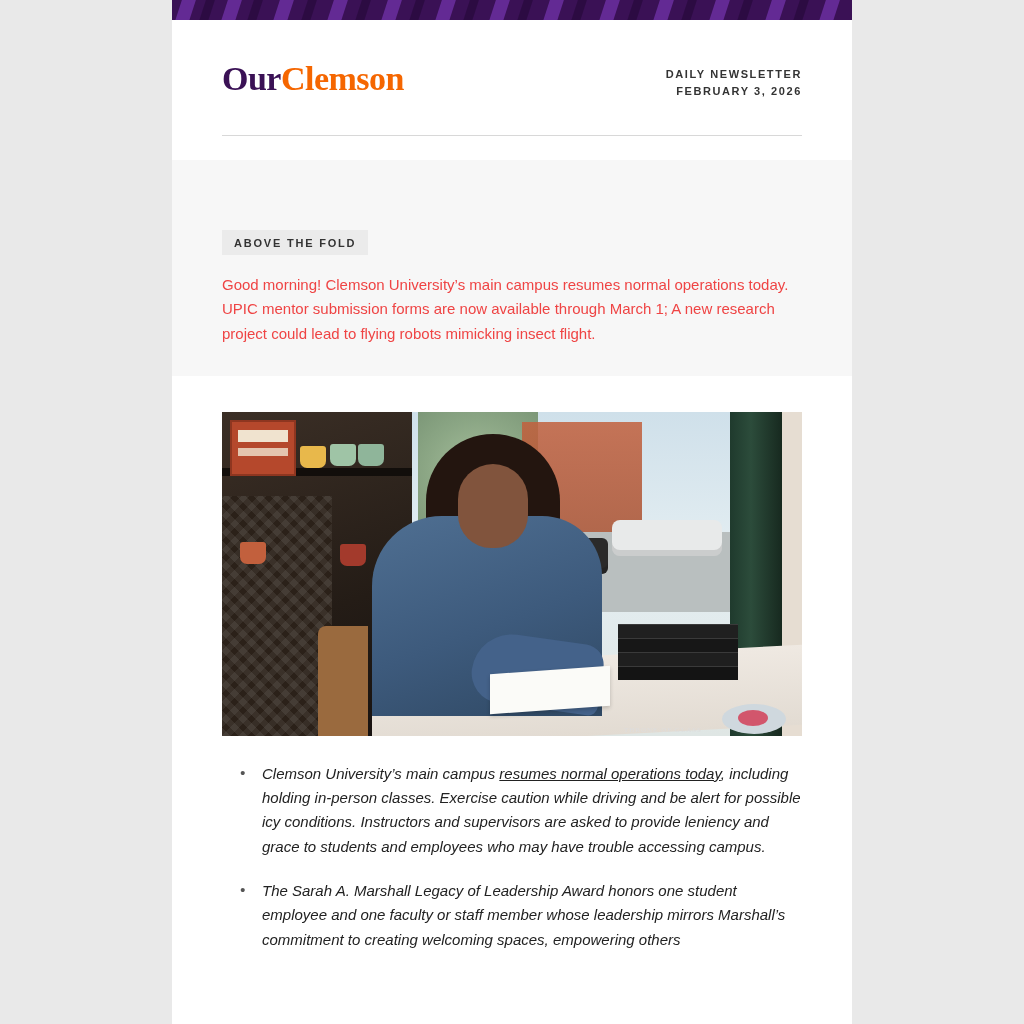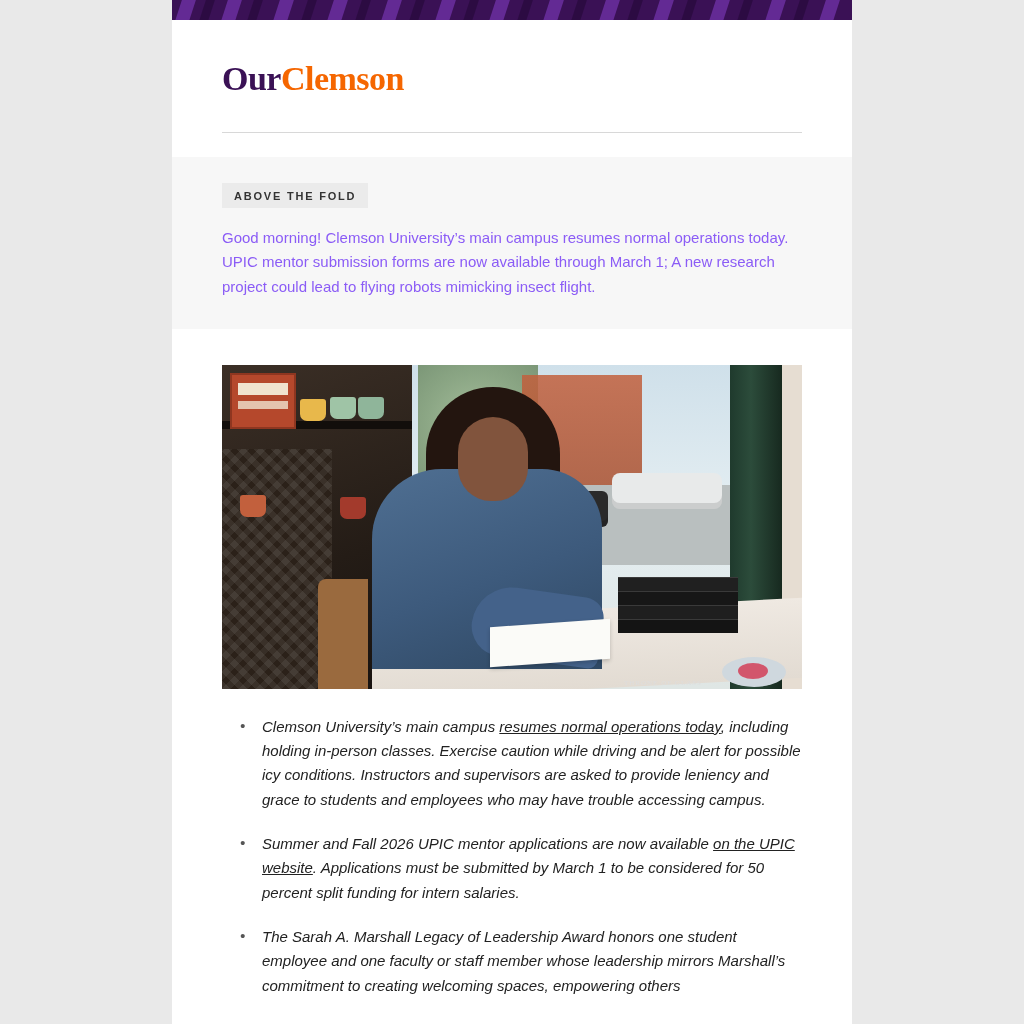--- a/index.html
+++ b/index.html
@@ -81,26 +81,27 @@
     padding: 26px 50px 30px 50px;
   }
   .atf-tag {
     display: inline-block;
     background: #ebebeb;
     color: #333;
     font-size: 11px;
     font-weight: bold;
     letter-spacing: 1.8px;
     padding: 7px 12px 6px 12px;
+    margin-top: 44px;
   }
   .atf-body {
     margin-top: 18px;
     font-size: 15px;
     line-height: 1.62;
-    color: #8b5cf6;
+    color: #ef4444;
   }
   
   .hero-block {
     padding: 36px 50px 0 50px;
     background: #ffffff;
   }
   .hero {
     position: relative;
     width: 580px;
     height: 324px;
@@ -292,20 +293,24 @@
       <div class="stripe" style="left:540px"></div>
       <div class="stripe alt" style="left:568px"></div>
       <div class="stripe" style="left:596px"></div>
       <div class="stripe alt" style="left:624px"></div>
       <div class="stripe" style="left:650px"></div>
     </div>
 
     <div class="masthead">
       <div class="logo">
         <span class="our">Our</span><span class="clemson">Clemson</span>
+      </div>
+      <div class="issue">
+        <div>DAILY NEWSLETTER</div>
+        <div>FEBRUARY 3, 2026</div>
       </div>
     </div>
 
     <div class="rule"></div>
 
     <div class="atf-section">
       <div class="atf-tag">ABOVE THE FOLD</div>
       <div class="atf-body">Good morning! Clemson University’s main campus resumes normal operations today. UPIC mentor submission forms are now available through March 1; A new research project could lead to flying robots mimicking insect flight.</div>
     </div>
 
@@ -350,22 +355,19 @@
           </div>
       </div>
     </div>
 
     <div class="content">
       <ul class="bullets">
         <li>
           <span>Clemson University’s main campus </span><a class="inline-link" href="#">resumes normal operations today</a><span>, including holding in-person classes. Exercise caution while driving and be alert for possible icy conditions. Instructors and supervisors are asked to provide leniency and grace to students and employees who may have trouble accessing campus.</span>
         </li>
         <li>
-          <span>Summer and Fall 2026 UPIC mentor applications are now available </span><a class="inline-link" href="#">on the UPIC website</a><span>. Applications must be submitted by March 1 to be considered for 50 percent split funding for intern salaries.</span>
-        </li>
-        <li>
           <span>The Sarah A. Marshall Legacy of Leadership Award honors one student employee and one faculty or staff member whose leadership mirrors Marshall’s commitment to creating welcoming spaces, empowering others</span><span></span>
         </li>
       </ul>
     </div>
 
   </div>
 </div>
 
 </body></html>

